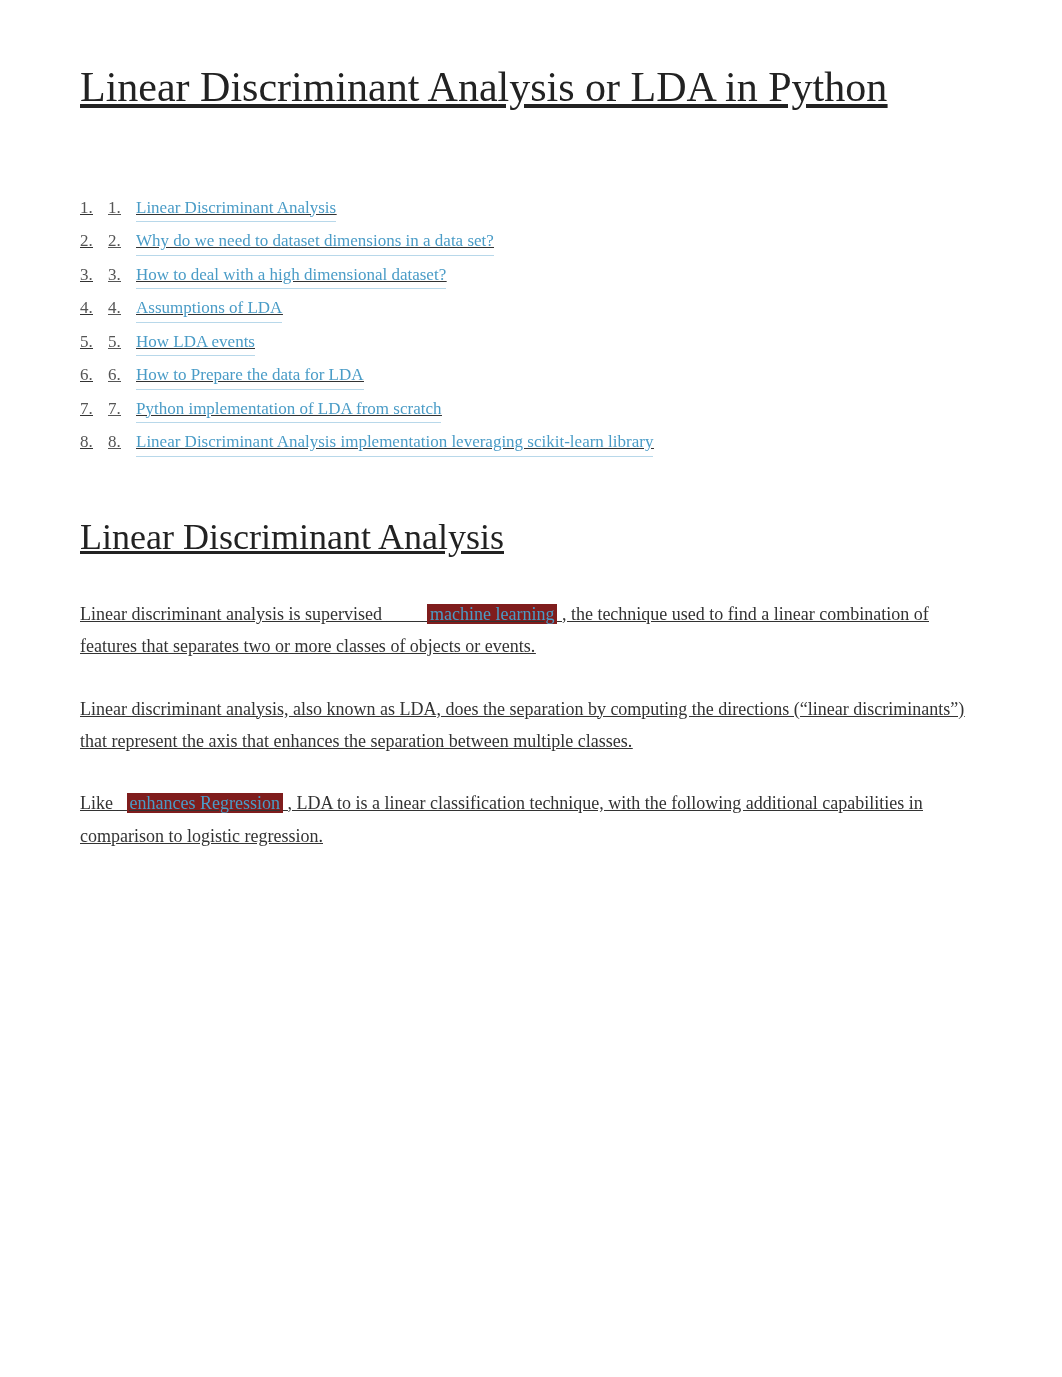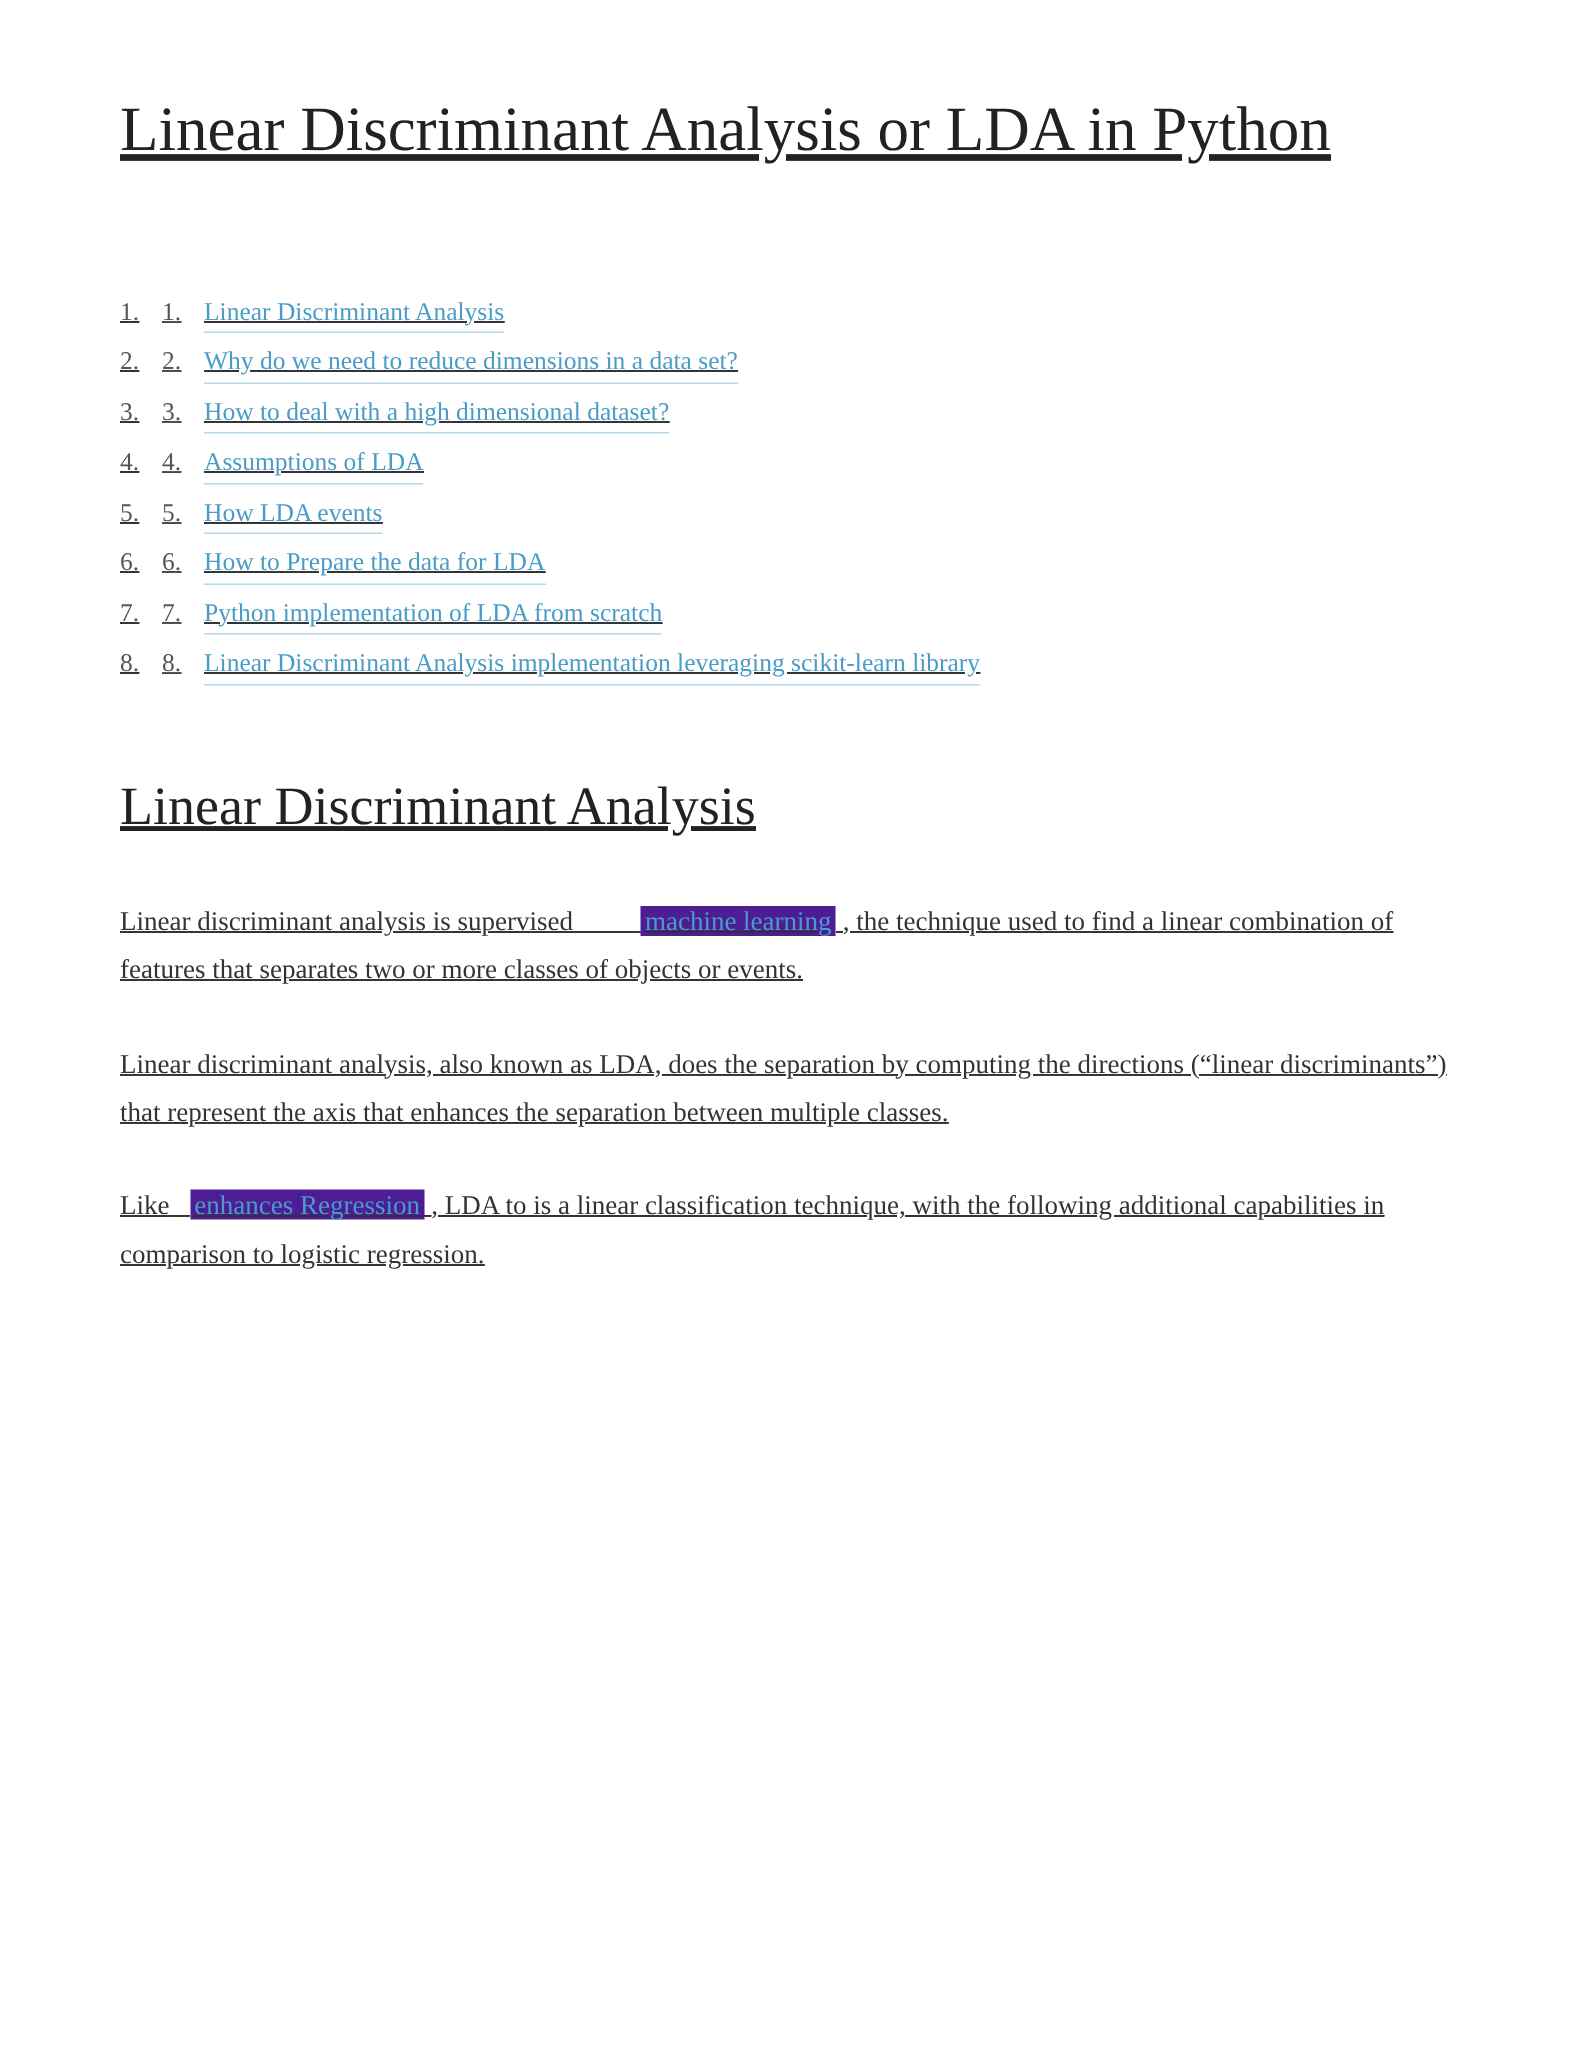--- a/index.html
+++ b/index.html
@@ -78,38 +78,38 @@
     .body-text {
       font-size: 18px;
       line-height: 1.8;
       color: #333333;
       margin-bottom: 30px;
     }
 
     .inline-link {
       color: #4a9cc7;
       text-decoration: none;
-      background-color: #4c1d95;
+      background-color: #7f1d1d;
       padding: 0 3px;
     }
   </style>
 </head>
 <body>
 
 <h1 class="main-title">Linear Discriminant Analysis or LDA in Python</h1>
 
 <section class="toc-section">
   <ol class="toc-list">
   <li>
         <span style="min-width: 28px; display: inline-block; color: rgb(85, 85, 85);">1.</span>
         <a class="toc-link" href="#lda">Linear Discriminant Analysis</a>
       </li>
       <li>
         <span style="min-width: 28px; display: inline-block; color: rgb(85, 85, 85);">2.</span>
-        <a class="toc-link" href="#why-reduce">Why do we need to reduce dimensions in a data set?</a>
+        <a class="toc-link" href="#why-reduce">Why do we need to dataset dimensions in a data set?</a>
       </li>
       <li>
         <span style="min-width: 28px; display: inline-block; color: rgb(85, 85, 85);">3.</span>
         <a class="toc-link" href="#high-dim">How to deal with a high dimensional dataset?</a>
       </li>
       <li>
         <span style="min-width: 28px; display: inline-block; color: rgb(85, 85, 85);">4.</span>
         <a class="toc-link" href="#assumptions">Assumptions of LDA</a>
       </li>
       <li>

